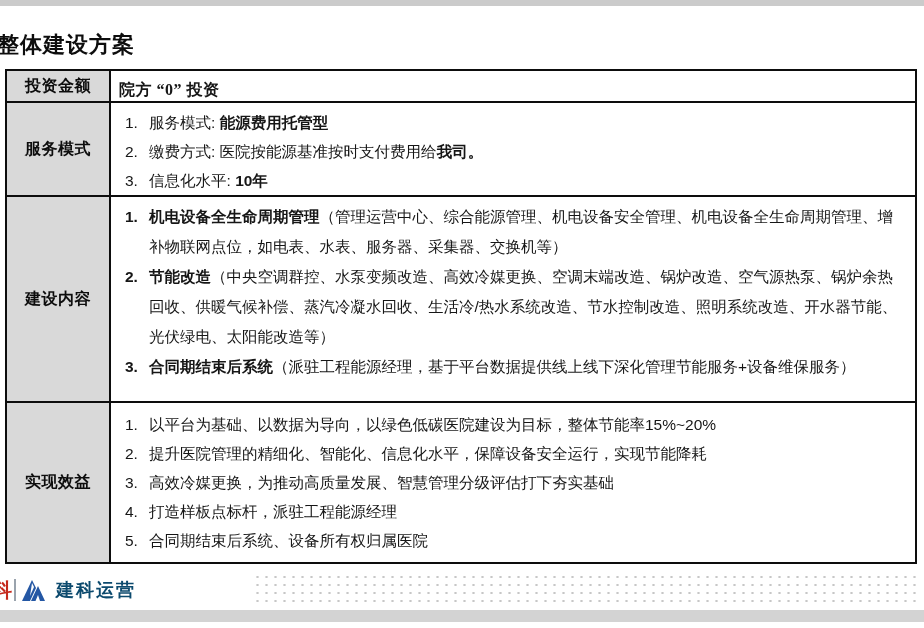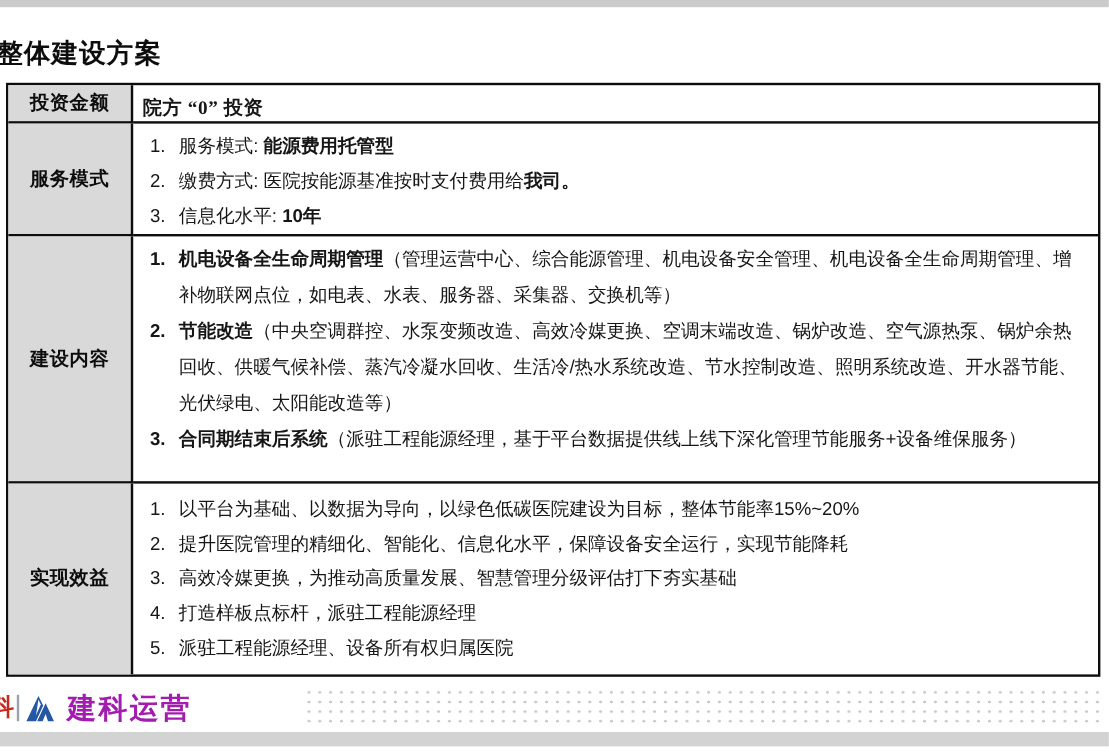--- a/index.html
+++ b/index.html
@@ -73,21 +73,21 @@
     display: flex; align-items: center;
   }
   .partial-glyph {
     width: 12px; overflow: hidden; height: 22px;
     color: #c5281c; font-weight: bold; font-size: 20px;
     direction: rtl; white-space: nowrap; line-height: 22px;
   }
   .logo-divider { width: 2px; height: 22px; background: #9aa3ad; margin: 0 5px 0 2px; }
   .logo-mark { width: 30px; height: 24px; margin-right: 5px; }
   .logo-text {
-    color: #a21caf; font-weight: bold; font-size: 24px;
+    color: #0c4a6e; font-weight: bold; font-size: 18px;
     letter-spacing: 2px; white-space: nowrap;
   }
 </style>
 </head>
 <body>
 
 <div class="edge-bar top"></div>
 
 <h1 class="slide-title">整体建设方案</h1>
 
@@ -143,21 +143,21 @@
     <div class="num-item">
       <span class="num">3.</span>
       <span class="txt">高效冷媒更换，为推动高质量发展、智慧管理分级评估打下夯实基础</span>
     </div>
     <div class="num-item">
       <span class="num">4.</span>
       <span class="txt">打造样板点标杆，派驻工程能源经理</span>
     </div>
     <div class="num-item">
       <span class="num">5.</span>
-      <span class="txt">派驻工程能源经理、设备所有权归属医院</span>
+      <span class="txt">合同期结束后系统、设备所有权归属医院</span>
     </div>
   </div>
 </div>
 
 <div class="footer">
   <div class="dots"></div>
   <div class="logo-row">
     <span class="partial-glyph">科</span>
     <span class="logo-divider"></span>
     <svg class="logo-mark" viewBox="0 0 30 24">

